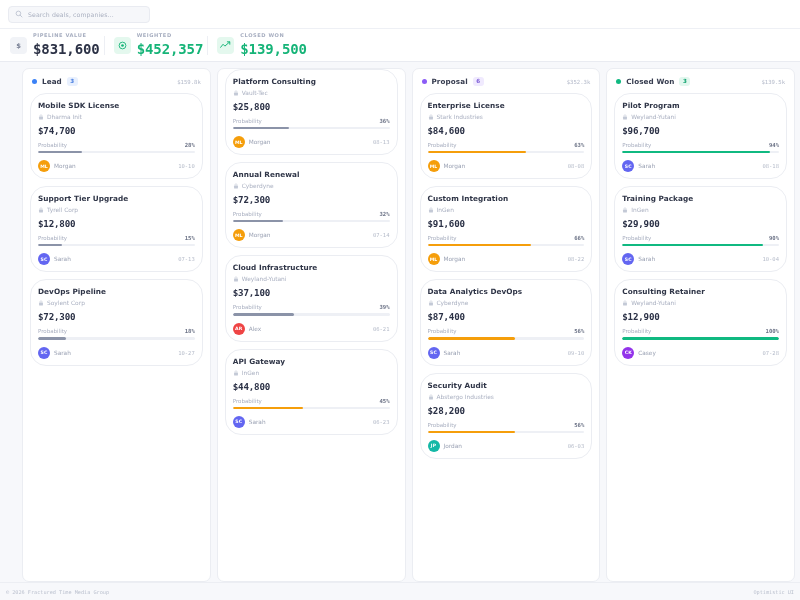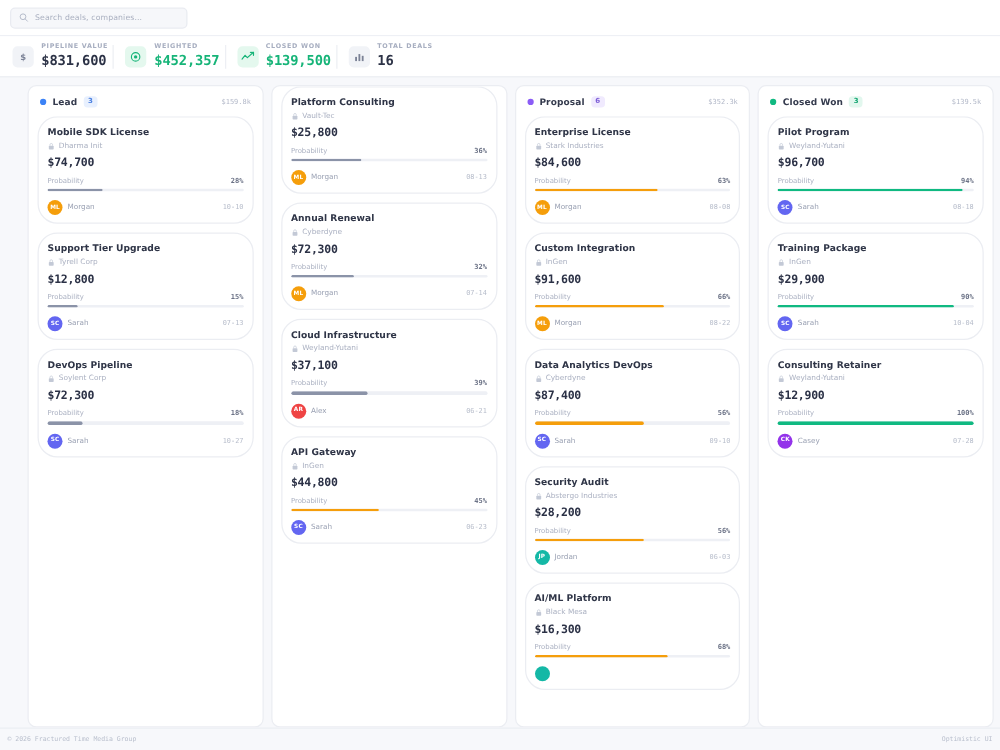--- a/index.html
+++ b/index.html
@@ -65,21 +65,21 @@
   }
   .stat-ico.grey { background: #f1f3f7; }
   .stat-ico.green { background: #e4f8ee; }
   .stat-ico svg { display: block; }
   .stat-label {
     font-size: 5.1px; letter-spacing: .55px; text-transform: uppercase;
     color: #a7aec0; font-weight: 700; line-height: 1.1;
     margin-bottom: 2px;
   }
   .stat-value {
-    font-size: 11px; font-weight: 700; letter-spacing: -.1px;
+    font-size: 14px; font-weight: 700; letter-spacing: -.1px;
     font-family: "DejaVu Sans Mono", "Liberation Mono", monospace;
   }
   .stat-value.dark { color: #2c3246; }
   .stat-value.green { color: #16b478; }
 
   
   .board {
     position: absolute; top: 62px; left: 0; right: 0; bottom: 18px;
     display: flex; gap: 6px;
     padding: 6px 5px 0 22px;
@@ -221,33 +221,20 @@
         <svg viewBox="0 0 18 14" width="11" height="9">
           <polyline points="1,10 5,5 8,8 16,1" fill="none" stroke="#16b478" stroke-width="1.6" stroke-linecap="round" stroke-linejoin="round"></polyline>
           <polyline points="12,1 16,1 16,5" fill="none" stroke="#16b478" stroke-width="1.6" stroke-linecap="round" stroke-linejoin="round"></polyline>
         </svg>
       </div>
       <div>
         <div class="stat-label">CLOSED WON</div>
         <div class="stat-value green">$139,500</div>
       </div>
     </div>
-    <div class="stat">
-      <div class="stat-ico grey">
-        <svg viewBox="0 0 16 16" width="9" height="9">
-          <rect x="2" y="8" width="2.6" height="6" fill="#7b8296"></rect>
-          <rect x="6.7" y="4" width="2.6" height="10" fill="#7b8296"></rect>
-          <rect x="11.4" y="6.5" width="2.6" height="7.5" fill="#7b8296"></rect>
-        </svg>
-      </div>
-      <div>
-        <div class="stat-label">TOTAL DEALS</div>
-        <div class="stat-value dark">16</div>
-      </div>
-    </div>
   </div>
 
 <div class="board">
     <div class="column">
       <div class="col-head">
         <span class="dot" style="background:#3b82f6"></span>
         <span class="col-title">Lead</span>
         <span class="col-count" style="background:#e8f0fe;color:#4a7fe0">3</span>
         <span class="col-total">$159.8k</span>
       </div>
@@ -534,43 +521,20 @@
           </div>
           <div class="track">
             <div class="fill" style="width:56%;background:#f59e0b"></div>
           </div>
           <div class="owner-row">
             <div class="avatar" style="background:#14b8a6">JP</div>
             <span class="owner-name">Jordan</span>
             <span class="date">06-03</span>
           </div>
         </div>
-        <div class="card">
-          <div class="deal-name">AI/ML Platform</div>
-          <div class="company-row">
-            <span class="company-ico">
-              <svg viewBox="0 0 12 14" width="6" height="6">
-                <rect x="1.5" y="6" width="9" height="7" rx="1.4" fill="#c3c9d6"></rect>
-                <path d="M3.6 6V4.2a2.4 2.4 0 0 1 4.8 0V6" fill="none" stroke="#c3c9d6" stroke-width="1.3"></path>
-              </svg>
-            </span>
-            <span class="company-name">Black Mesa</span>
-          </div>
-          <div class="amount">$16,300</div>
-          <div class="prob-row">
-            <span class="prob-label">Probability</span>
-            <span class="prob-pct">68%</span>
-          </div>
-          <div class="track">
-            <div class="fill" style="width:68%;background:#f59e0b"></div>
-          </div>
-          <div class="owner-row">
-            <div class="avatar" style="background:#14b8a6"></div>
-          </div>
-        </div>
       </div>
     </div>
     <div class="column">
       <div class="col-head">
         <span class="dot" style="background:#10b981"></span>
         <span class="col-title">Closed Won</span>
         <span class="col-count" style="background:#e2f7ee;color:#16a673">3</span>
         <span class="col-total">$139.5k</span>
       </div>
       <div class="col-body">

